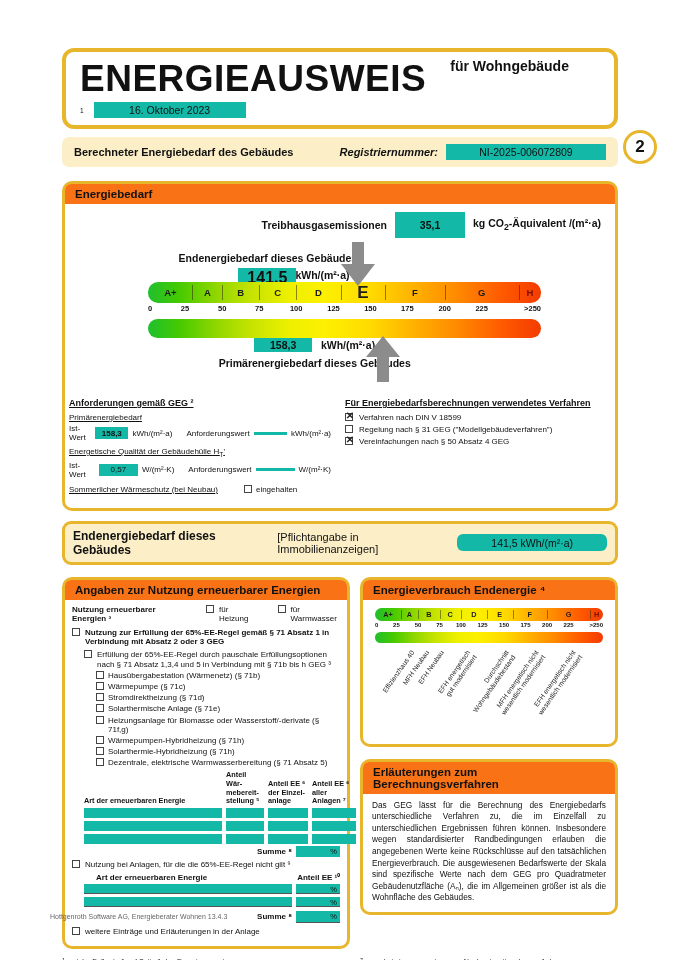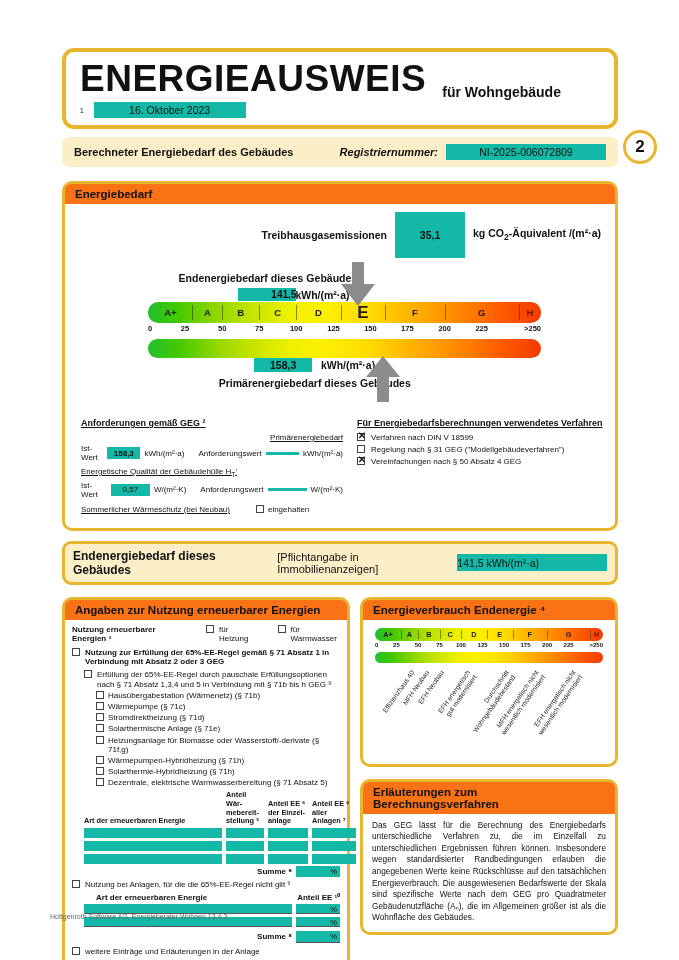--- a/index.html
+++ b/index.html
@@ -7,55 +7,55 @@
   .page { width:679px; height:960px; position:relative; background:#fff;
           font-family:"Liberation Sans", sans-serif; color:#111; overflow:hidden; }
   .content { position:absolute; left:62px; top:48px; width:556px; }
 
   
   .gold-box { border:3px solid #e8b62c; border-radius:10px; background:#fff; }
   .strip { background:#f97316; padding:4px 10px; font-weight:bold; font-size:11.5px;
            border-radius:6px 6px 0 0; }
   .grey { background:#14b8a6; }
   .sup { vertical-align:super; font-size:0.62em; }
-  .u { text-decoration:underline;text-align:right; }
+  .u { text-decoration:underline; }
   .b { font-weight:bold; }
   .pre { white-space:pre-line; }
   .cb { display:inline-block; width:8px; height:8px; border:1px solid #444; background:#fff;
         flex:0 0 8px; position:relative; vertical-align:middle; }
   .cb .mark { position:absolute; left:-1px; top:-3px; width:10px; font-size:10px; line-height:10px;
         font-weight:bold; color:#222; text-align:center; }
   .cbrow { display:flex; gap:5px; align-items:flex-start; }
 
   
   .hdr { border:4px solid #e8b62c; border-radius:12px; padding:6px 14px 7px; background:#fff; }
-  .hdr-titlerow { display:flex; align-items:flex-end; }
+  .hdr-titlerow { display:flex; align-items:flex-start;gap:8px; }
   .hdr-title { font-size:37px; font-weight:bold; letter-spacing:0.5px; }
   .hdr-sub { font-size:14px; font-weight:bold; margin-left:16px; }
   .hdr-lawrow { display:flex; align-items:center; font-size:10.5px; margin-top:2px; gap:4px; }
   .datebox { width:152px; text-align:center; font-size:10.5px; padding:2px 0; margin-left:6px; }
 
   
   .regbar { margin-top:8px; background:#fcefc8; border-radius:7px; padding:7px 12px;
             display:flex; align-items:center; font-size:11px; }
   .regbox { width:160px; text-align:center; font-size:10.5px; padding:2px 0; margin-left:8px; }
   .pagecircle { position:absolute; top:130px; right:22px; width:34px; height:34px;
             border:3px solid #e8b62c; border-radius:50%; background:#fff; font-weight:bold;
             font-size:17px; display:flex; align-items:center; justify-content:center; }
 
   
   .eb-box { margin-top:14px; min-height:288px; }
   .ghg-row { display:flex; justify-content:flex-end; align-items:center; gap:8px;
              font-size:10.5px; font-weight:bold; padding:8px 14px 0 0; }
-  .ghg-val { width:70px; text-align:center; padding:17px 0; }
+  .ghg-val { width:70px; text-align:center; padding:7px 0; }
   .zone { position:relative; margin-left:83px; width:393px; height:152px; margin-top:2px; }
   .zlabel-end { position:absolute; top:12px; left:30.5%; transform:translateX(-50%);
                 font-size:10.5px; font-weight:bold; white-space:nowrap; }
-  .zval-end { position:absolute; top:28px; left:23%; width:58px; text-align:right;
-              font-size:10px; font-weight:bold; padding:1px 0; }
+  .zval-end { position:absolute; top:28px; left:23%; width:58px; text-align:center;
+              font-size:16px; font-weight:bold; padding:1px 0; }
   .zunit-end { position:absolute; top:29px; left:37.5%; font-size:10.5px; font-weight:bold; }
   .arrow-down { position:absolute; top:2px; left:53.4%; transform:translateX(-50%); z-index:3; }
   .ebar { position:absolute; left:0; width:100%; border-radius:10px; z-index:1;
           background:linear-gradient(90deg,#1fbf2e 0%,#46ca00 8%,#8ed600 17%,#c4e300 26%,
             #eef000 36%,#fdf000 45%,#ffd900 57%,#ffb000 68%,#ff8c00 78%,#ff5a00 90%,#f43b00 100%); }
   .ebar-top { top:42px; height:21px; }
   .ebar-bottom { top:79px; height:19px; }
   .sep { position:absolute; top:3px; bottom:3px; width:1px; background:rgba(50,45,0,.55); }
   .cls { position:absolute; top:0; height:21px; line-height:21px; transform:translateX(-50%);
          font-size:9.5px; font-weight:bold; color:#1d1d1d; }
@@ -66,35 +66,35 @@
   .tick.first { transform:none; }
   .tick.last { transform:none; right:0; }
   .arrow-up { position:absolute; top:96px; left:59.7%; transform:translateX(-50%); z-index:3; }
   .zval-prim { position:absolute; top:98px; left:27%; width:58px; text-align:center;
                font-size:10.5px; font-weight:bold; padding:1px 0; }
   .zunit-prim { position:absolute; top:99px; left:44%; font-size:10.5px; font-weight:bold; }
   .zlabel-prim { position:absolute; top:117px; left:18%; font-size:10.5px; font-weight:bold;
                  white-space:nowrap; }
 
   
-  .anf-wrap { display:flex; gap:14px; padding:6px 12px 10px 16px; font-size:8px; }
+  .anf-wrap { display:flex; gap:14px; padding:6px 12px 10px 4px; font-size:8px; }
   .anf-left { width:262px; }
   .anf-right { width:254px; }
   .anf-h { font-size:9px; font-weight:bold; text-decoration:underline; margin-bottom:5px; }
   .anf-sub { text-decoration:underline; margin:5px 0 3px; }
   .valrow { display:flex; align-items:center; gap:4px; margin:2px 0 4px; }
   .vbox { width:42px; text-align:center; padding:1.5px 0; }
   .vf-item { display:flex; gap:6px; margin:3px 0; align-items:flex-start; }
 
   
   .endbar { margin-top:10px; border:3px solid #e8b62c; border-radius:9px; background:#fcefc8;
             padding:5px 8px; display:flex; align-items:center; }
   .endbar .lab { font-size:12px; font-weight:bold; }
   .endbar .note { font-size:11px; margin-left:6px; }
-  .endbar .val { margin-left:auto; width:154px; font-size:10.5px; padding:2.5px 0; }
+  .endbar .val { margin-left:auto; width:154px; text-align:center; font-size:10.5px; padding:2.5px 0;border-radius:6px; }
 
   
   .cols { margin-top:12px; display:flex; gap:10px; align-items:flex-start; }
   .col-l { width:288px; }
   .col-r { width:258px; display:flex; flex-direction:column; gap:12px; }
 
   
   .rn-body { padding:5px 7px 6px; font-size:8px; line-height:1.2; }
   .rn-intro { display:flex; align-items:center; gap:24px; font-weight:bold; margin-bottom:4px; }
   .rn-opt { margin:3px 0; }

